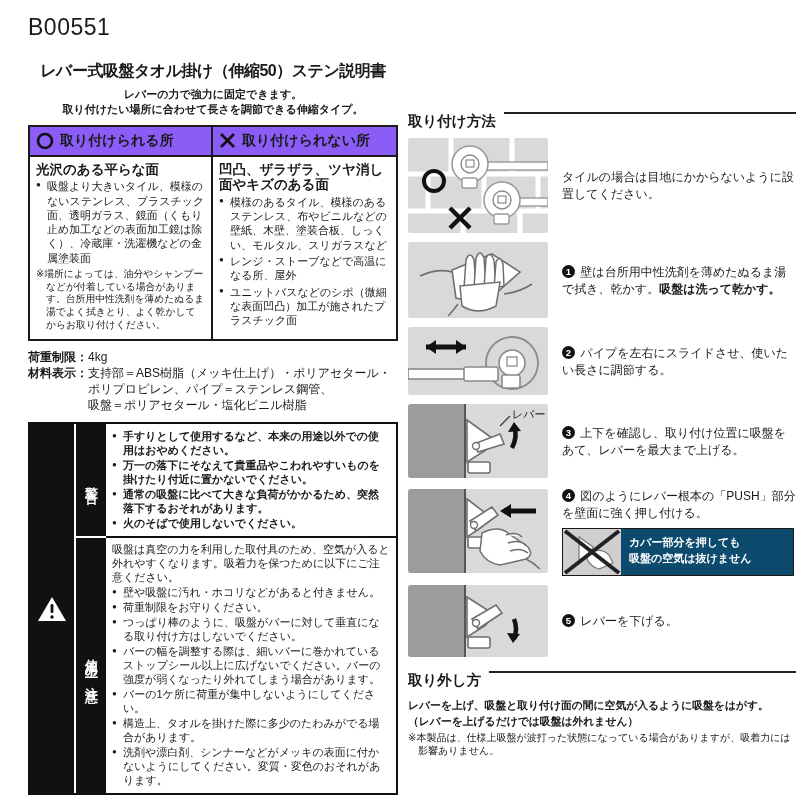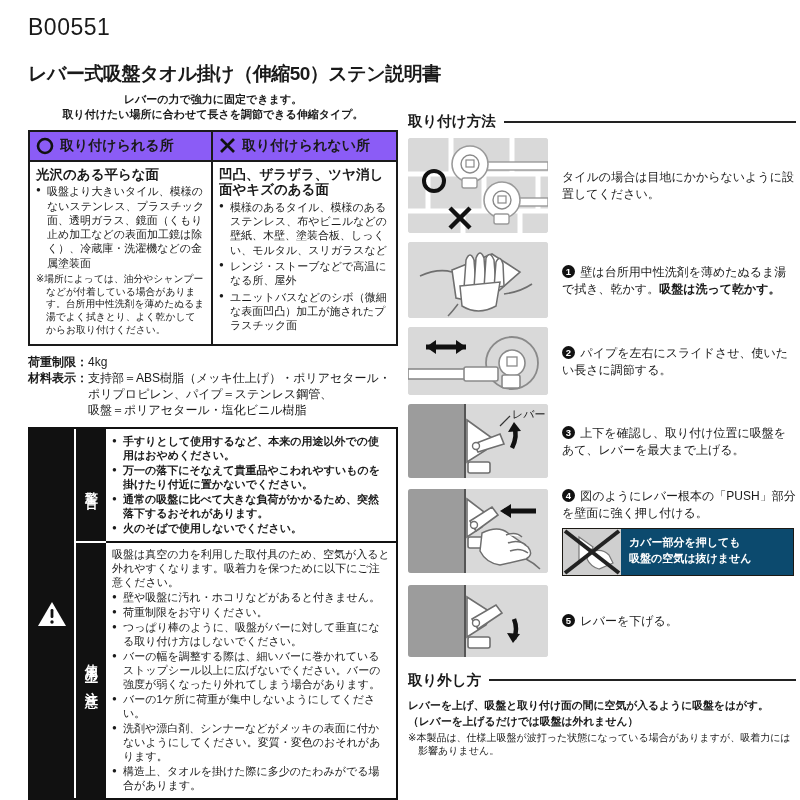--- a/index.html
+++ b/index.html
@@ -3,21 +3,21 @@
 <meta charset="utf-8">
 <style>
   * { margin:0; padding:0; box-sizing:border-box; }
   html,body { width:800px; height:800px; background:#ffffff; }
   body { font-family:"Liberation Sans","DejaVu Sans",sans-serif; color:#1a1a1a; position:relative; overflow:hidden; }
 
   .left-col  { position:absolute; left:28px; top:14px; width:370px; }
   .right-col { position:absolute; left:408px; top:112px; width:388px; }
 
   .prod-code { font-size:23px; letter-spacing:0.5px; margin-bottom:20px; }
-  .doc-title { font-size:19px; font-weight:bold; letter-spacing:-0.5px; white-space:nowrap; margin-bottom:5px; }
+  .doc-title { font-size:16px; font-weight:bold; letter-spacing:-0.5px; white-space:nowrap; margin-bottom:5px;text-align:center; }
   .doc-sub   { font-size:11px; font-weight:bold; text-align:center; line-height:1.35; }
 
   
   .attach-table { border:2px solid #1a1a1a; display:flex; margin-top:8px; }
   .attach-col { width:50%; }
   .attach-col.first { border-right:2px solid #1a1a1a; }
   .attach-head { background:#8b5cf6; border-bottom:2px solid #1a1a1a; display:flex; align-items:center; gap:6px; padding:5px 6px; font-size:14px; font-weight:bold; height:30px; }
   .attach-body { padding:5px 6px 7px 6px; }
   .attach-sub  { font-size:13.5px; font-weight:bold; line-height:1.15; margin-bottom:2px; }
   ul.dotlist { list-style:none; }
@@ -39,21 +39,21 @@
   .vtext { writing-mode:vertical-rl; font-size:13px; font-weight:bold; letter-spacing:3px; }
   .warn-content { padding:5px 6px; border-bottom:2px solid #111; }
   .warn-content.last { border-bottom:none; }
   ul.warnlist { list-style:none; }
   ul.warnlist li { font-size:11px; line-height:1.27; padding-left:11px; position:relative; margin-top:1px; }
   ul.warnlist li::before { content:"●"; position:absolute; left:0; top:1px; font-size:8px; }
   ul.warnlist.bold li { font-weight:bold; }
   .caution-intro { font-size:11px; line-height:1.27; }
 
   
-  .sec-head { display:flex; align-items:center; margin-bottom:7px; }
+  .sec-head { display:flex; align-items:flex-start; margin-bottom:7px; }
   .sec-head .t { font-size:14.5px; font-weight:bold; white-space:nowrap; }
   .sec-head .rule { flex:1; height:2px; background:#222; margin-left:8px; }
   .step-row { display:flex; gap:14px; margin-bottom:9px;align-items:center; }
   .illus { flex:none; background:#d9d9d9; border-radius:3px; overflow:hidden; }
   .step-text { font-size:12px; line-height:1.4; padding-top:1px; }
   .step-num { display:inline-block; width:13px; height:13px; background:#111; color:#fff; border-radius:50%; font-size:9.5px; font-weight:bold; text-align:center; line-height:13px; vertical-align:1px; margin-right:2px; }
   .bold { font-weight:bold; }
 
   .no-push-badge { display:flex; background:#0c4a6e; margin-top:6px; width:232px; border:1px solid #1c1914; }
   .badge-img { width:58px; height:46px; flex:none; background:#cfcfcf; position:relative; }
@@ -147,22 +147,22 @@
       <span class="vtext">使用上の注意</span>
     </div>
     <div class="warn-content last">
       <div class="caution-intro">吸盤は真空の力を利用した取付具のため、空気が入ると外れやすくなります。吸着力を保つために以下にご注意ください。</div>
       <ul class="warnlist">
         <li>壁や吸盤に汚れ・ホコリなどがあると付きません。</li>
         <li>荷重制限をお守りください。</li>
         <li>つっぱり棒のように、吸盤がバーに対して垂直になる取り付け方はしないでください。</li>
         <li>バーの幅を調整する際は、細いバーに巻かれているストップシール以上に広げないでください。バーの強度が弱くなったり外れてしまう場合があります。</li>
         <li>バーの1ケ所に荷重が集中しないようにしてください。</li>
+        <li>構造上、タオルを掛けた際に多少のたわみがでる場合があります。</li>
         <li>洗剤や漂白剤、シンナーなどがメッキの表面に付かないようにしてください。変質・変色のおそれがあります。</li>
-        <li>構造上、タオルを掛けた際に多少のたわみがでる場合があります。</li>
       </ul>
     </div>
   </div>
 
 </div>
 
 <div class="right-col">
 
   <div class="sec-head">
     <span class="t">取り付け方法</span>

